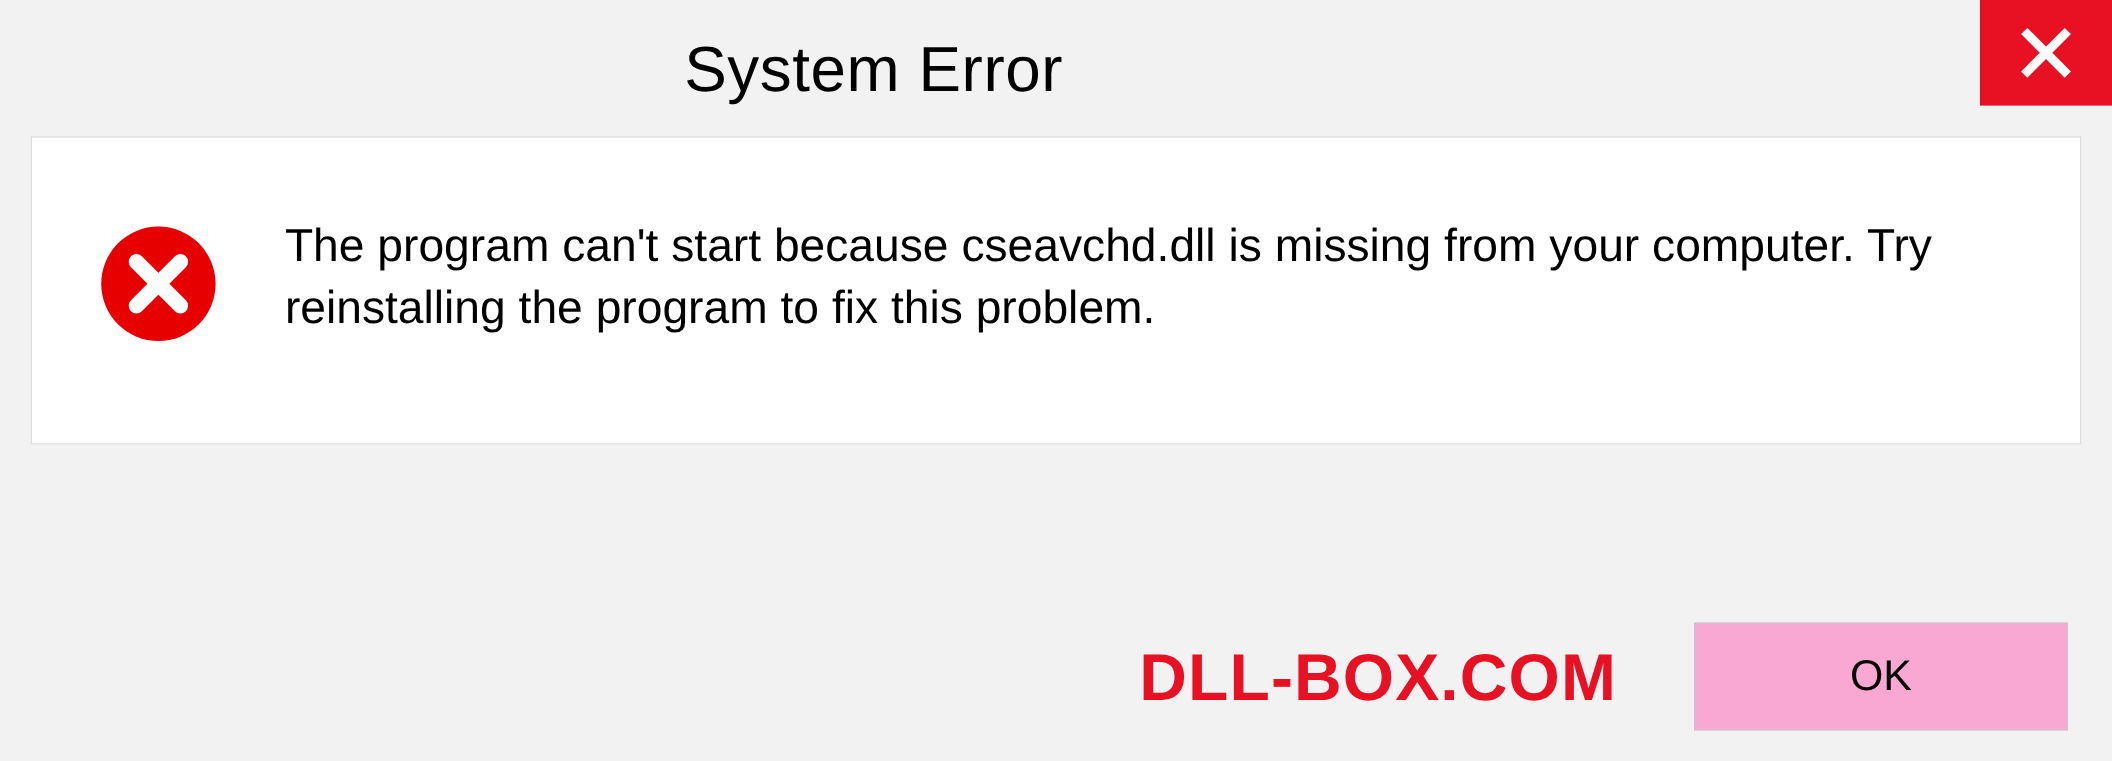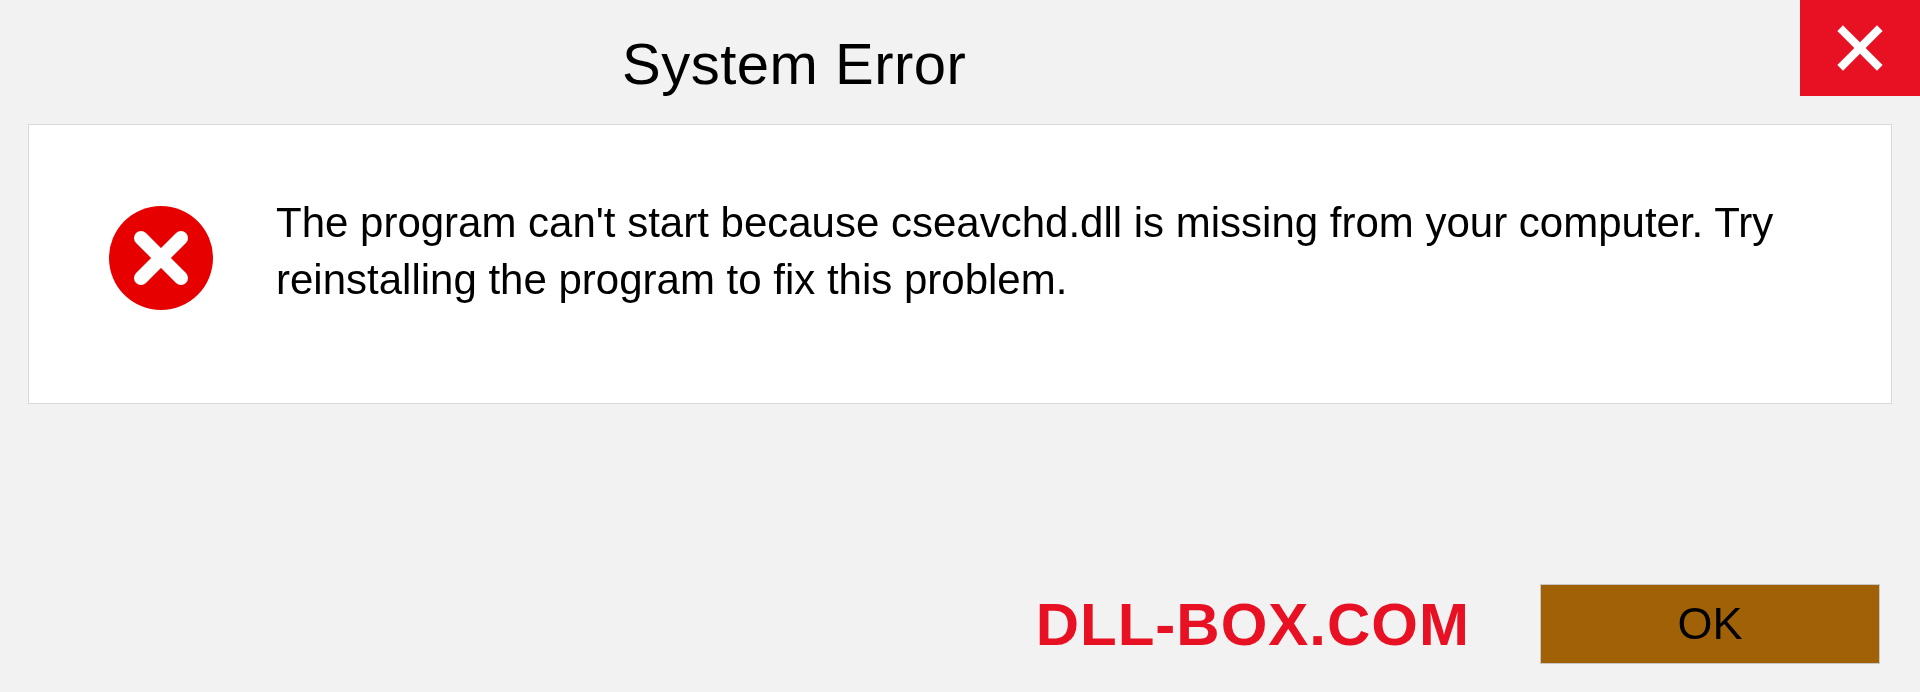--- a/index.html
+++ b/index.html
@@ -44,21 +44,21 @@
       cursor: pointer;
     }
     .close-btn svg {
       width: 50px;
       height: 50px;
     }
     .content-box {
       margin: 24px 28px 0 28px;
       background: #ffffff;
       border: 1px solid #d8d8d8;
-      padding: 70px 40px 90px 77px;
+      padding: 70px 40px 90px 60px;
       display: flex;
       align-items: flex-start;
       gap: 60px;
     }
     .error-icon {
       flex-shrink: 0;
       width: 110px;
       height: 110px;
       margin-top: 8px;
     }
@@ -82,24 +82,24 @@
     .watermark {
       font-size: 60px;
       font-weight: 800;
       color: #e81123;
       letter-spacing: 1px;
       font-family: Arial, sans-serif;
       margin-left: 28px;
     }
     .ok-btn {
       width: 340px;
-      height: 80px;
-      background: #a16207;
+      height: 98px;
+      background: #f9a8d4;
       border: 1px solid #c7c7c7;
-      font-size: 45px;
+      font-size: 39px;
       font-weight: 400;
       color: #000;
       display: flex;
       align-items: center;
       justify-content: center;
       cursor: pointer;
       font-family: "Segoe UI", Arial, sans-serif;
     }
   </style>
 </head>

